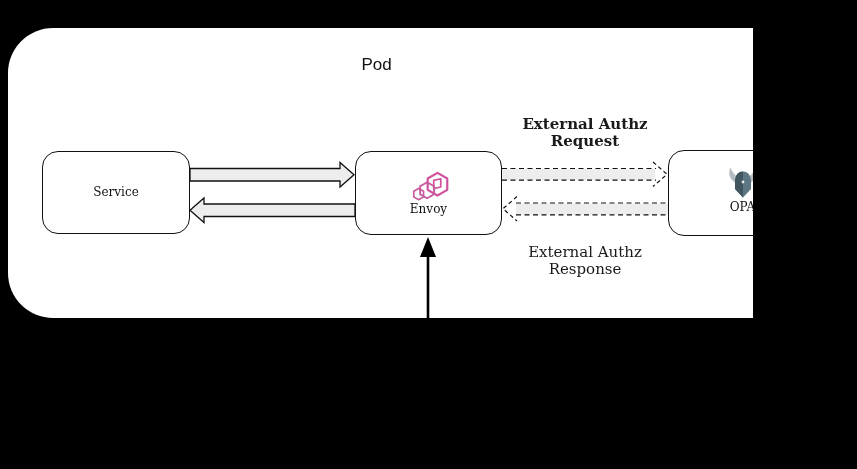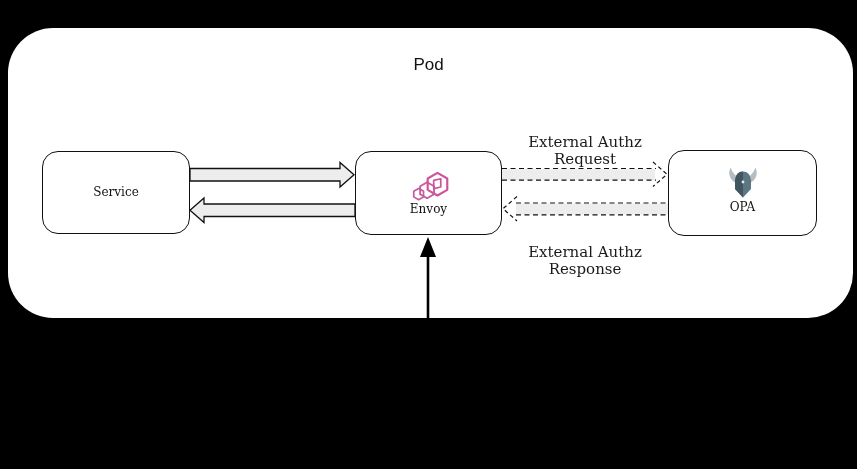--- a/index.html
+++ b/index.html
@@ -1,17 +1,17 @@
 <!DOCTYPE html>
 <html><head>
 <meta charset="utf-8">
 <style>
   html,body{margin:0;padding:0;background:#000;}
   .canvas{
-    position:relative;width:857px;height:469px;background:#000;overflow:hidden;
+    position:relative;width:753px;height:469px;background:#000;overflow:hidden;
     font-family:"DejaVu Serif","Liberation Serif",serif;
   }
   .pod{
     position:absolute;left:8px;top:28px;width:845px;height:290px;
     background:#ffffff;border-radius:45px;
   }
   .pod-label{
     position:absolute;left:0;top:27px;width:100%;text-align:center;
     font-family:"Liberation Sans","DejaVu Sans",sans-serif;
     font-size:17px;color:#111;
@@ -22,21 +22,21 @@
     color:#111;
   }
   .node-label{font-size:12px;color:#111;line-height:1.1;}
   .node-service{left:42px;top:151px;width:148px;height:83px;justify-content:center;}
   .node-envoy{left:355px;top:151px;width:147px;height:84px;justify-content:flex-start;padding-top:19px;}
   .node-opa{left:668px;top:150px;width:149px;height:86px;justify-content:flex-start;padding-top:14px;}
   .edge-label{
     position:absolute;width:130px;text-align:center;
     font-size:15px;line-height:17px;color:#1a1a1a;
   }
-  .edge-label-request{left:520px;top:134px;}
+  .edge-label-request{left:520px;top:116px;font-weight:bold;}
   .edge-label-response{left:520px;top:244px;}
   .arrow-layer{position:absolute;left:0;top:0;width:857px;height:469px;pointer-events:none;}
   .logo{display:block;}
 </style>
 </head>
 <body>
 
 <div class="canvas">
 
   <div class="pod"></div>

